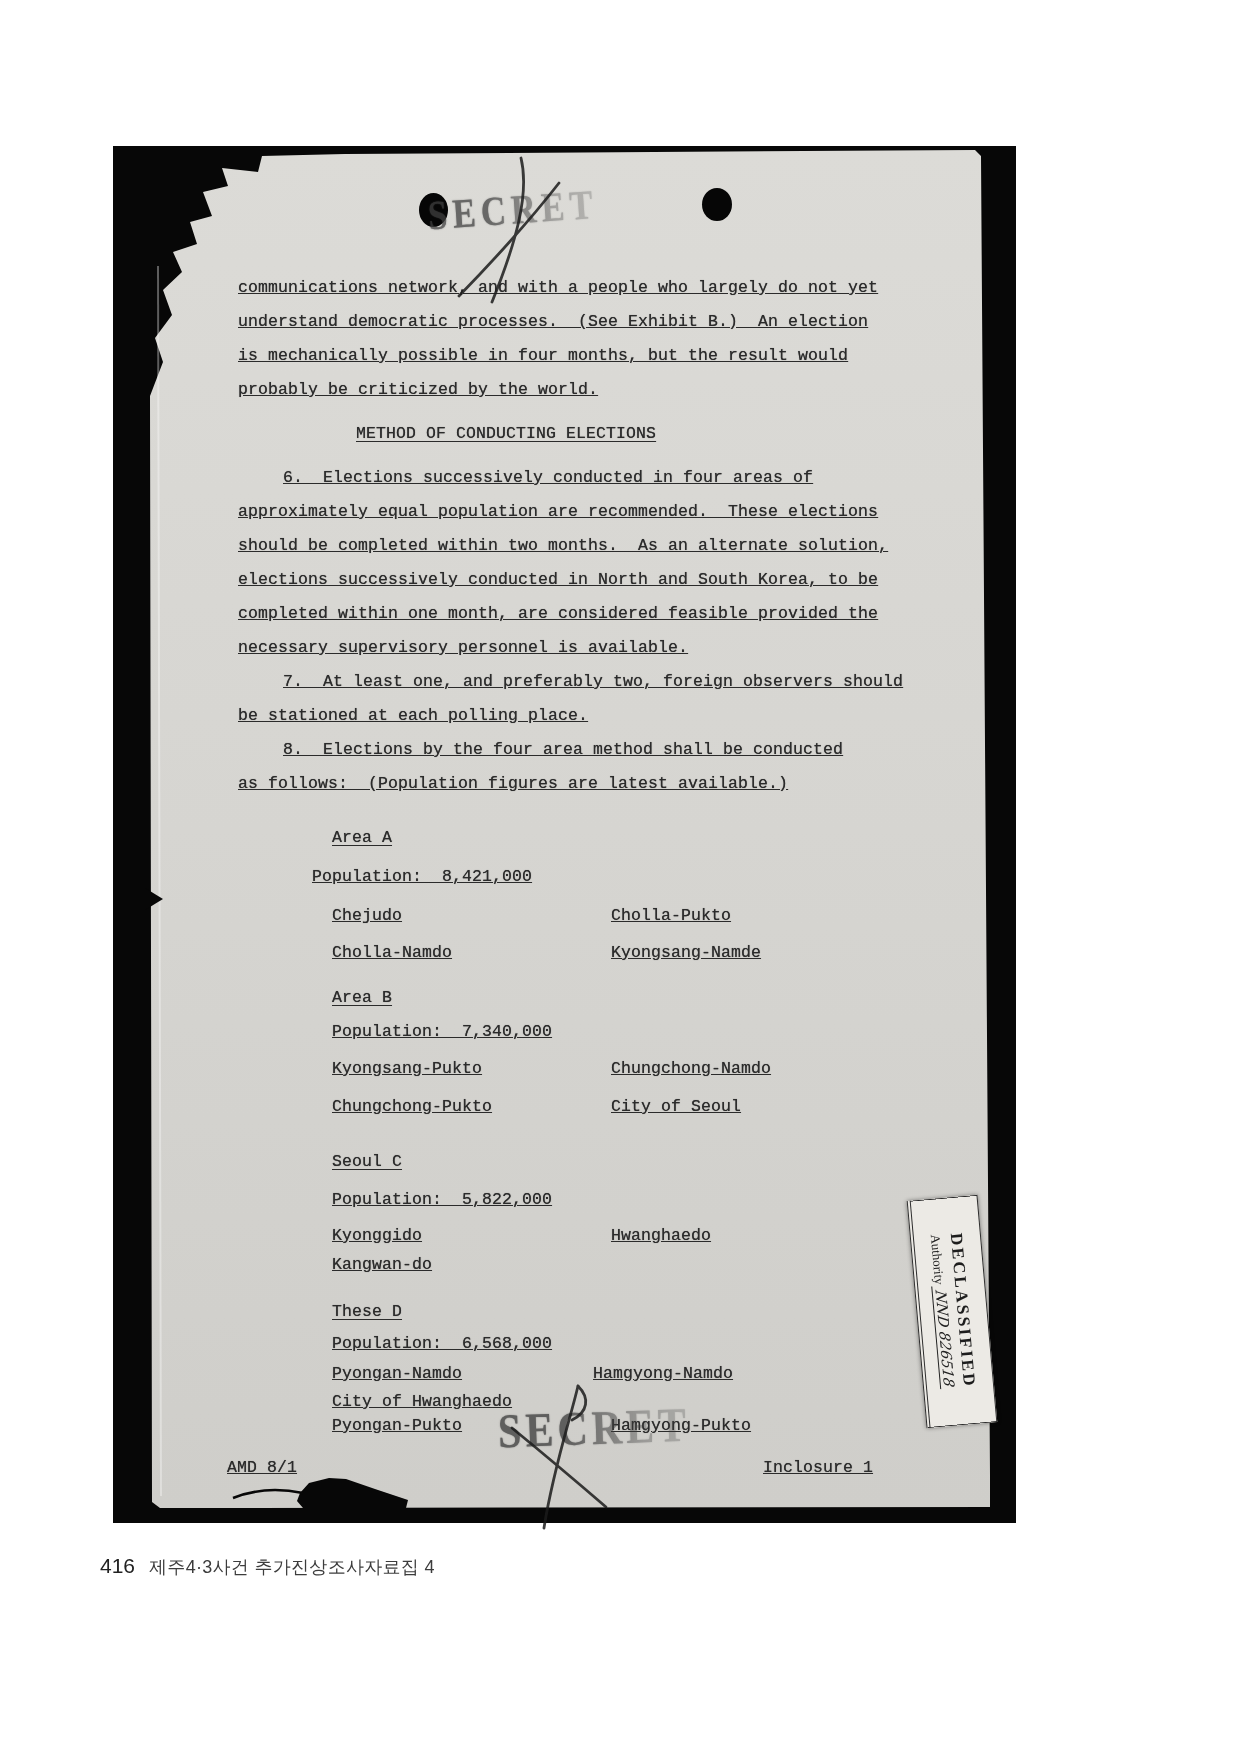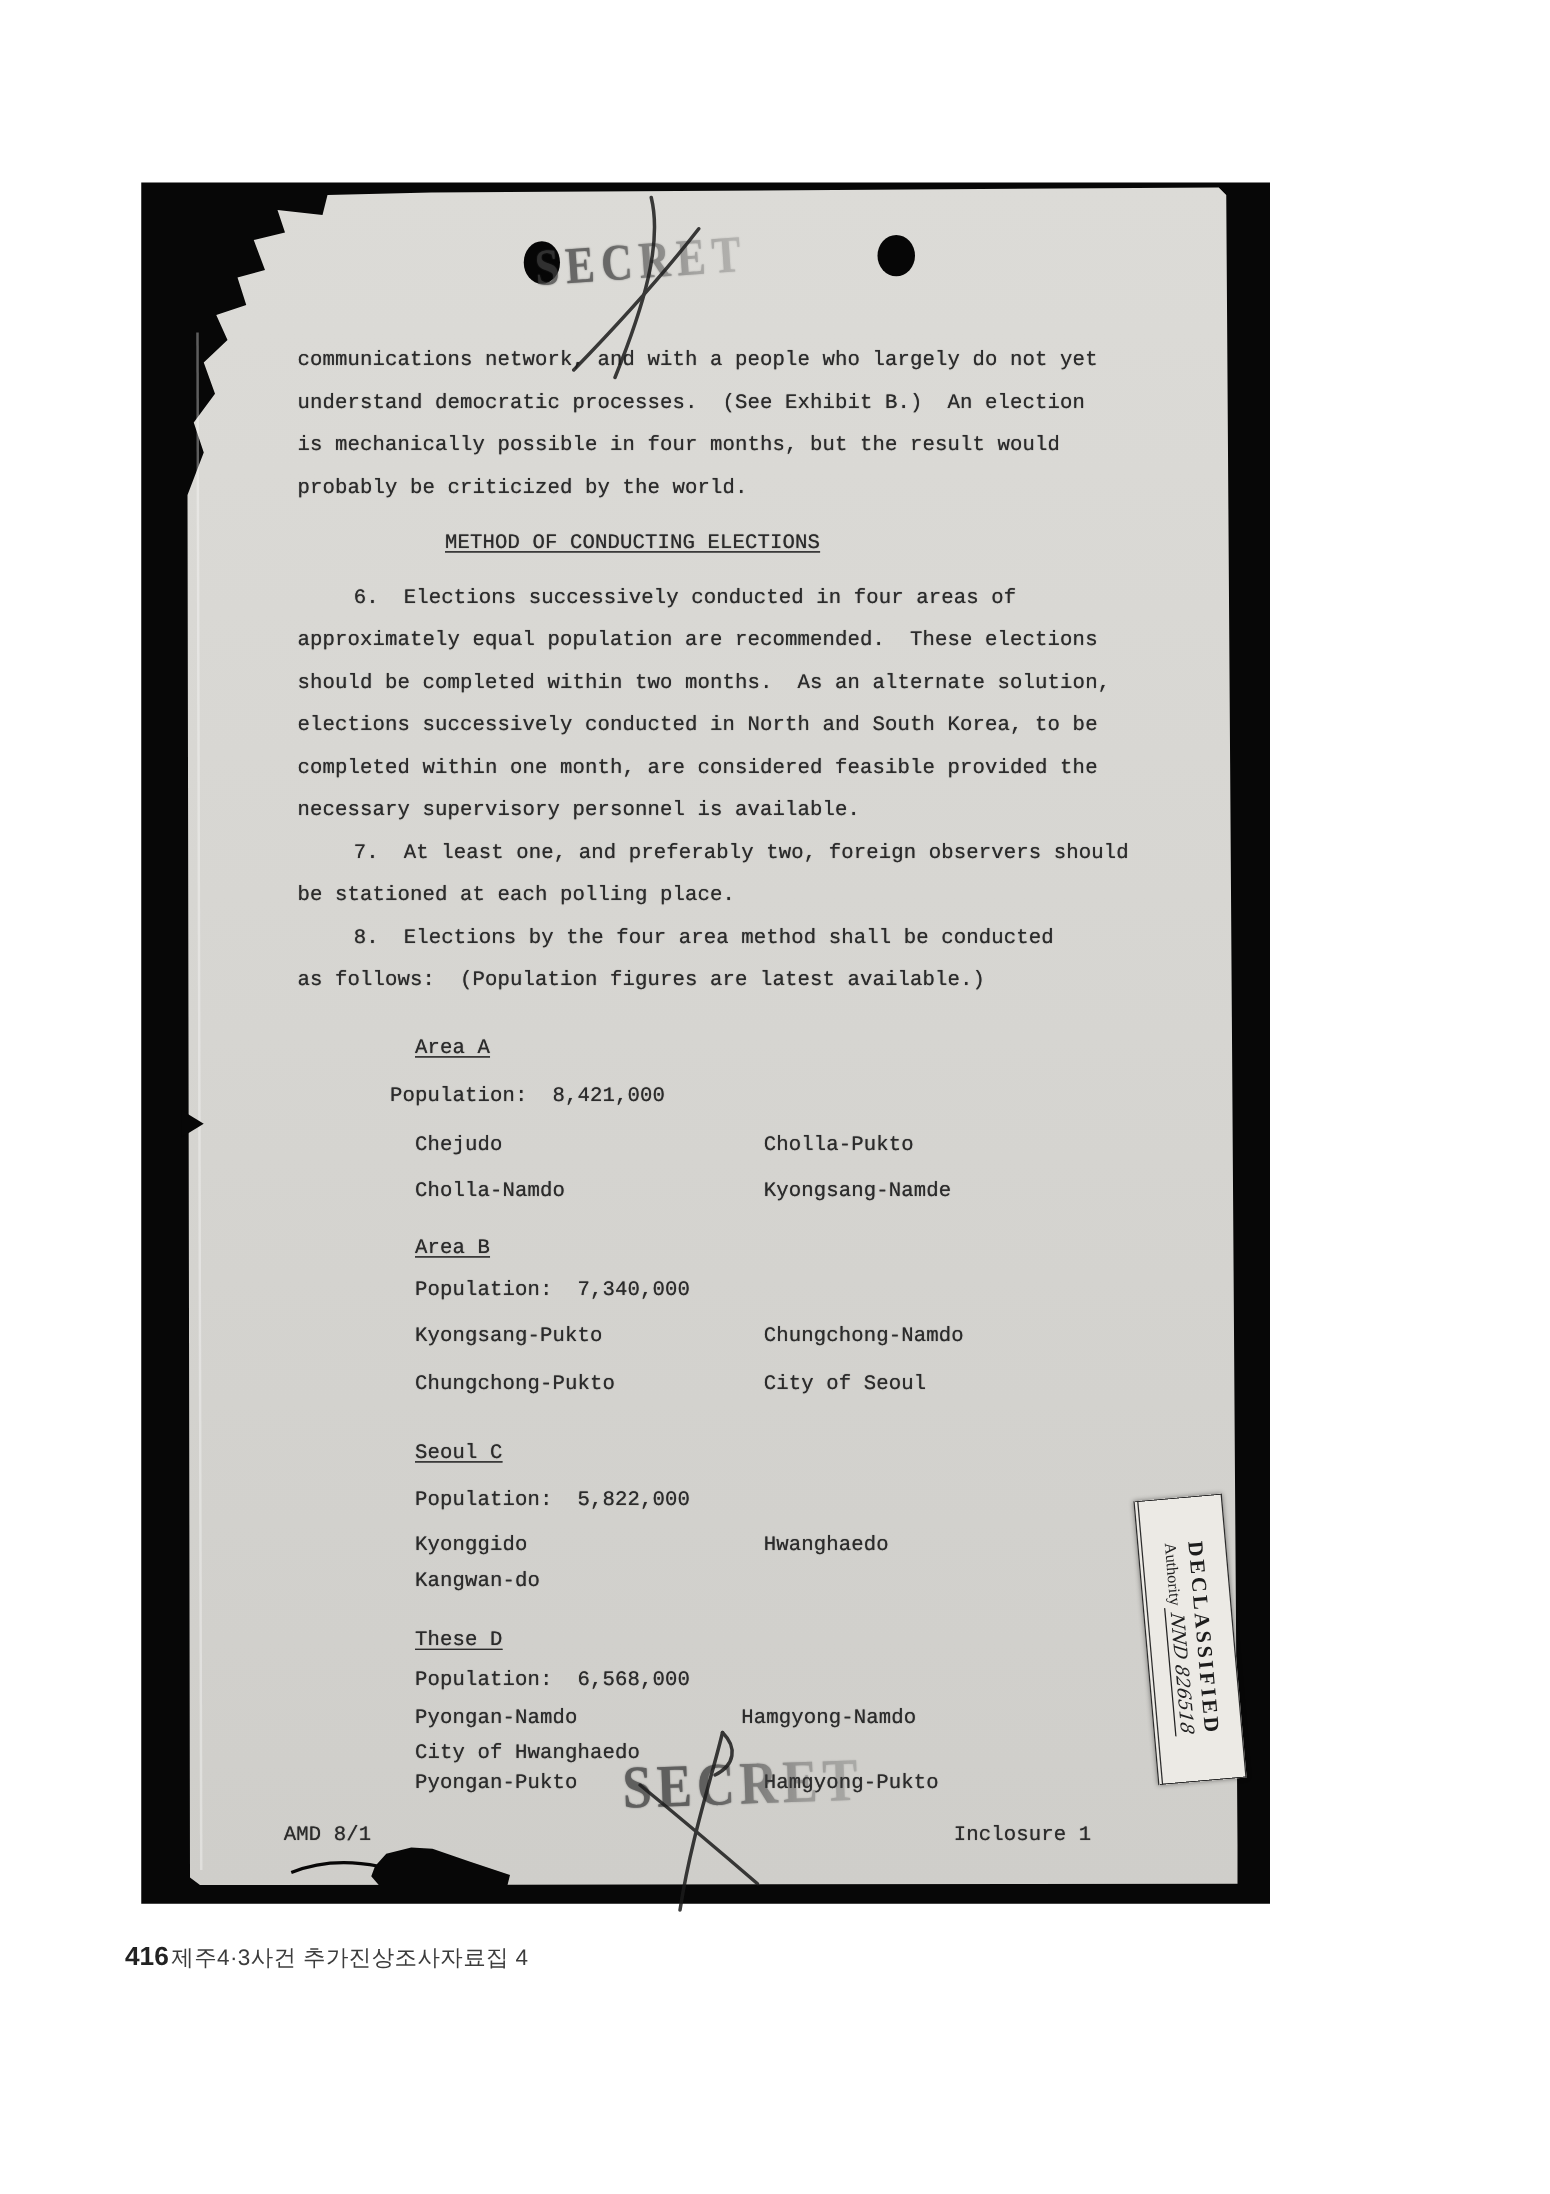--- a/index.html
+++ b/index.html
@@ -4,21 +4,21 @@
 <style>
   html,body{margin:0;padding:0;background:#ffffff;}
   body{width:1240px;height:1755px;position:relative;overflow:hidden;
        font-family:"Liberation Sans",sans-serif;}
   .scan{position:absolute;left:113px;top:146px;width:903px;height:1377px;
         background:#070707;}
   .paper-svg{position:absolute;left:0;top:0;}
   
   .tl{position:absolute;white-space:pre;font-family:"Liberation Mono","DejaVu Sans Mono",monospace;
       font-size:16.5px;line-height:20px;color:#2b2b2b;letter-spacing:.1px;
-      text-shadow:0 0 .7px rgba(45,45,45,.85);}
+      text-shadow:0 0 .7px rgba(45,45,45,.85);text-decoration:underline;}
   .u{text-decoration:underline;text-underline-offset:3px;}
   
   .hole{position:absolute;background:#060606;border-radius:50%;}
   
   .stamp{position:absolute;font-family:"Liberation Serif",serif;font-weight:bold;
          color:#3f3f3f;white-space:nowrap;
          text-shadow:0 0 1.3px rgba(60,60,60,.8);
          -webkit-mask-image:linear-gradient(90deg,rgba(0,0,0,.95) 35%,rgba(0,0,0,.45) 75%,rgba(0,0,0,.3));
          mask-image:linear-gradient(90deg,rgba(0,0,0,.95) 35%,rgba(0,0,0,.45) 75%,rgba(0,0,0,.3));}
   .stamp-top{left:432px;top:192px;font-size:33px;letter-spacing:5px;
@@ -33,21 +33,21 @@
               display:flex;flex-direction:column;align-items:center;justify-content:center;
               box-shadow:0 0 4px rgba(0,0,0,.45);}
   .decl-title{font-family:"Liberation Serif",serif;font-weight:bold;font-size:17px;
               letter-spacing:2.5px;color:#1d1d1d;}
   .decl-auth{font-family:"Liberation Serif",serif;font-size:13px;color:#222;margin-top:2px;}
   .decl-auth .hand{font-style:italic;font-family:"DejaVu Serif",serif;
                    border-bottom:1.2px solid #222;padding:0 3px;transform:skewX(-12deg);
                    display:inline-block;font-size:14.5px;}
   
   .book-footer{position:absolute;left:100px;top:1554px;color:#3c3c3c;}
-  .book-footer .pageno{font-weight:bold;font-size:21px;color:#222;margin-right:2px;}
+  .book-footer .pageno{font-weight:normal;font-size:21px;color:#222;margin-right:14px;}
   .book-footer .btitle{font-size:18px;letter-spacing:.3px;}
 </style>
 </head>
 <body>
 
 <div class="scan">
 
   <svg class="paper-svg" width="903" height="1377" viewBox="0 0 903 1377">
     <defs>
       <linearGradient id="paperg" x1="0" y1="0" x2="0" y2="1">

